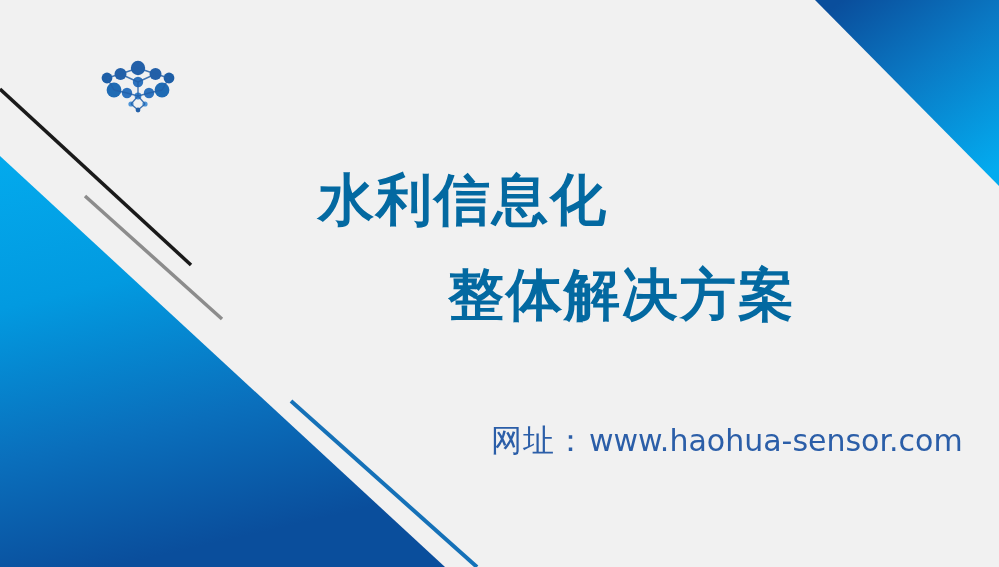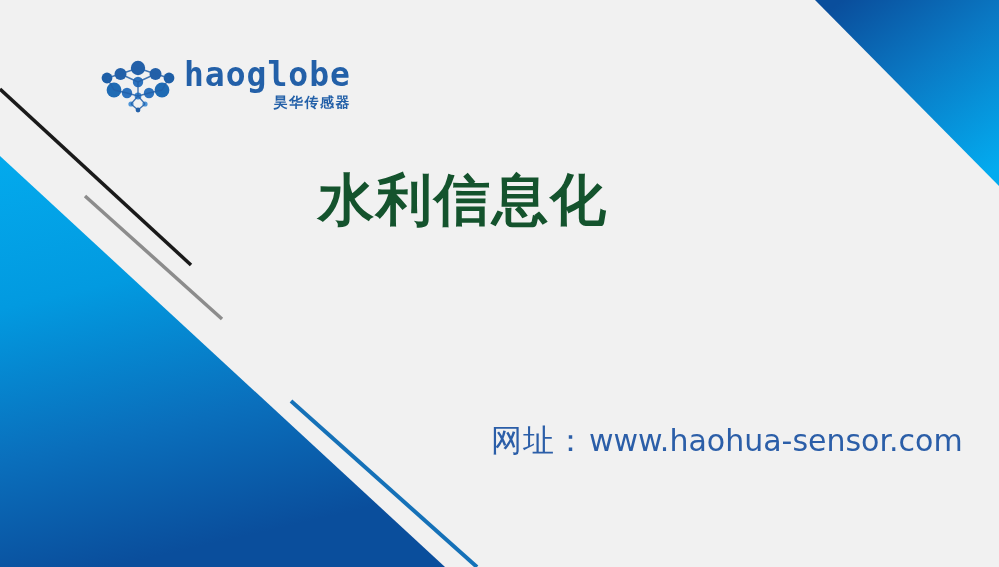--- a/index.html
+++ b/index.html
@@ -53,21 +53,21 @@
     letter-spacing:1.5px;
     color:#2360a8;
     line-height:16px;
     margin-top:2px;
     white-space:nowrap;
   }
 
   
   .title-line{
     position:absolute;
-    color:#14532d;
+    color:#0369a1;
     font-family:"DejaVu Sans","Liberation Sans",sans-serif;
     font-weight:700;
     font-size:56px;
     letter-spacing:2px;
     line-height:60px;
     white-space:nowrap;
     text-align:right;
   }
   #title-line-1{left:318px;top:170px;}
   #title-line-2{left:448px;top:265px;}
@@ -155,25 +155,22 @@
           <line x1="40" y1="22" x2="40" y2="36"></line>
           <line x1="29" y1="33" x2="40" y2="36"></line>
           <line x1="51" y1="33" x2="40" y2="36"></line>
           <line x1="40" y1="36" x2="33" y2="44"></line>
           <line x1="40" y1="36" x2="47" y2="44"></line>
           <line x1="33" y1="44" x2="40" y2="50"></line>
           <line x1="47" y1="44" x2="40" y2="50"></line>
         </g>
       </g>
     </svg>
-    <div id="logo-text-wrap">
-      <div id="logo-wordmark">haoglobe</div>
-      <div id="logo-sub">昊华传感器</div>
-    </div>
   </div>
 
   <div id="title-line-1" class="title-line">水利信息化</div>
+  <div id="title-line-2" class="title-line">整体解决方案</div>
 
   <div id="website">
     <span id="website-label">网址：</span><span id="website-url">www.haohua-sensor.com</span>
   </div>
 
 </div>
 
 </body></html>

